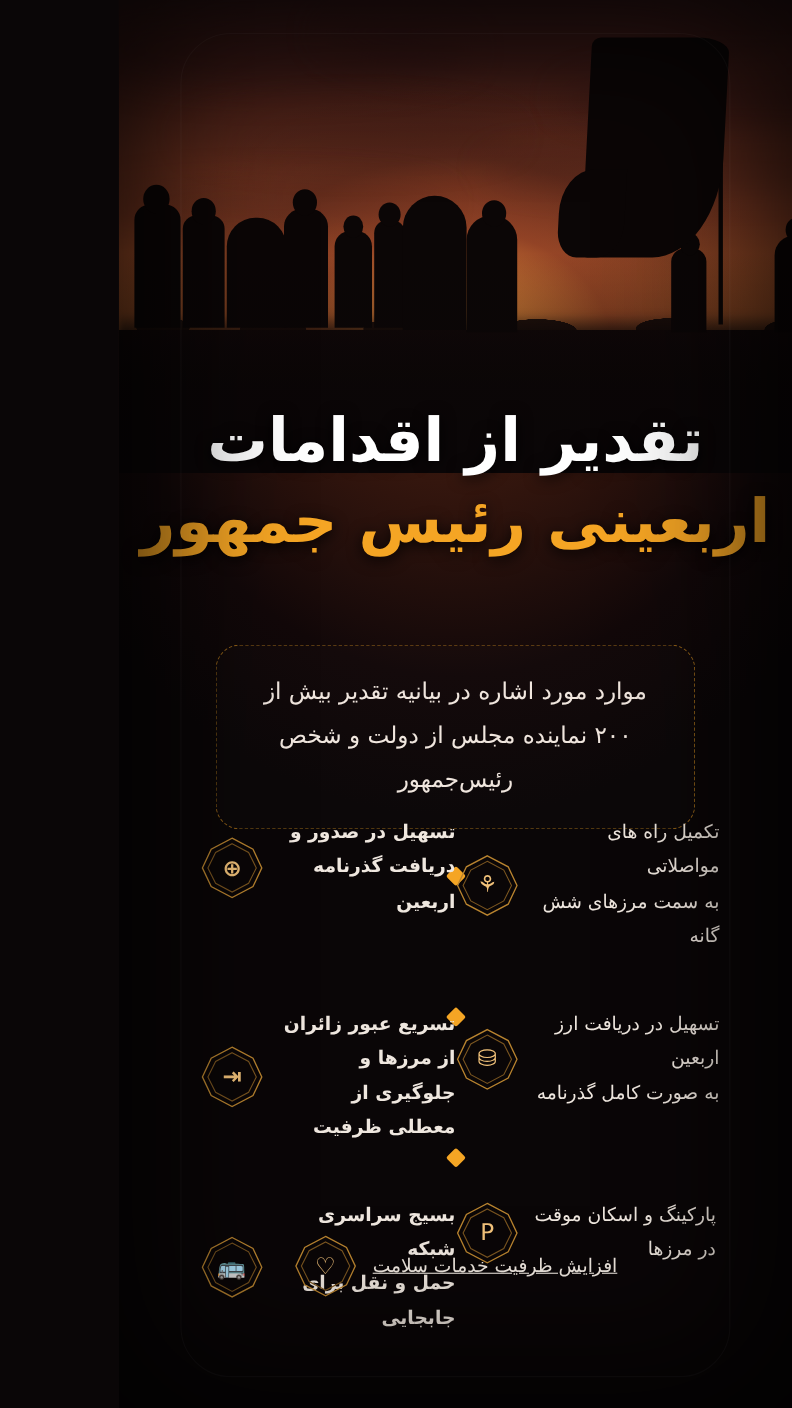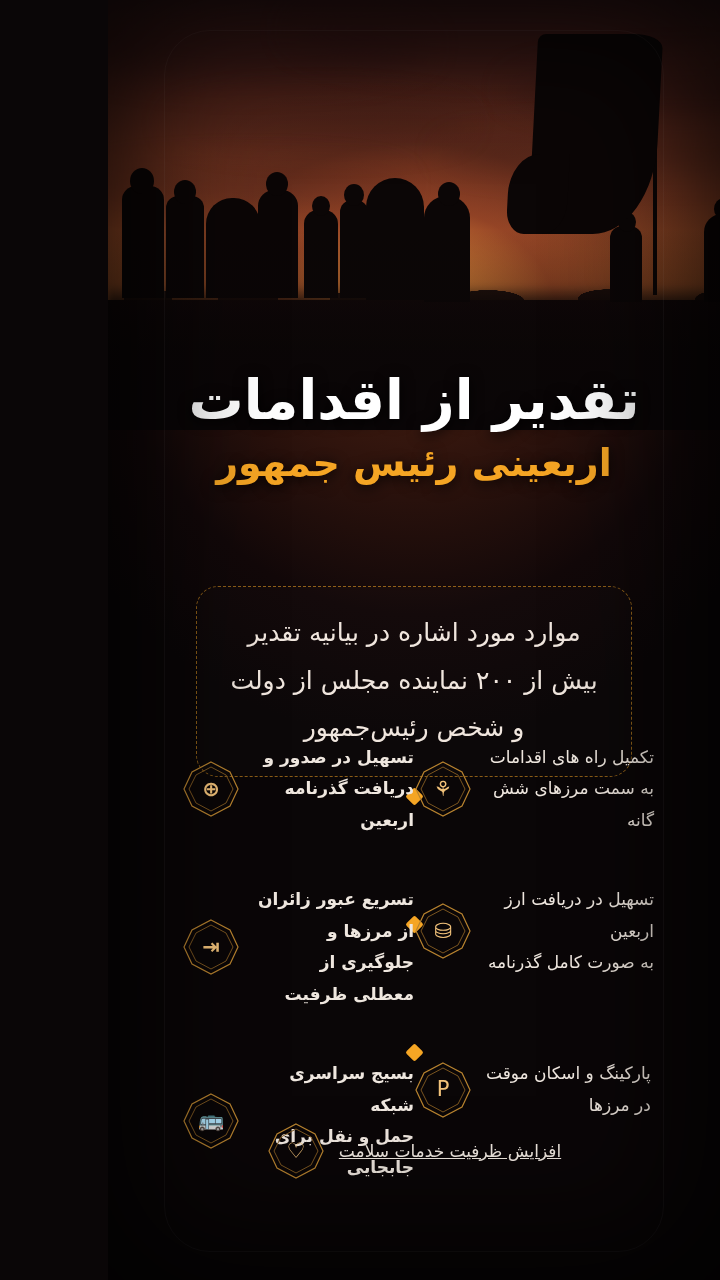--- a/index.html
+++ b/index.html
@@ -105,37 +105,37 @@
     text-align:center;
     z-index:5;
   }
   .title1{
     font-size:55px; font-weight:bold; color:#ffffff;
     letter-spacing:-1px; line-height:1.25;
     text-shadow:0 2px 14px rgba(0,0,0,.9);
   }
   .title2{
     margin-top:4px;
-    font-size:38px; font-weight:bold; color:#f5a524;
+    font-size:55px; font-weight:bold; color:#f5a524;
     line-height:1.3;
     text-shadow:0 2px 14px rgba(0,0,0,.9);
   }
   
   .sub-box{
     position:absolute; left:88px; right:88px; top:586px;
     border:1px dashed rgba(245,165,36,.55);
     border-radius:22px;
     padding:22px 26px 24px;
     text-align:center;
     z-index:5;
     background:rgba(255,255,255,.012);
   }
   .sub-box p{
     color:#f0e6de;
-    font-size:25px;
+    font-size:21px;
     line-height:1.9;
     letter-spacing:.5px;
   }
   
   .items{
     position:absolute; left:60px; right:60px; top:742px;
     z-index:5;
   }
   .row{
     display:flex;
@@ -247,21 +247,21 @@
   </div>
 
   <div class="sub-box">
     <p>موارد مورد اشاره در بیانیه تقدیر بیش از ۲۰۰ نماینده مجلس از دولت و شخص رئیس‌جمهور</p>
   </div>
 
   <div class="items">
 
     <div class="row">
       <div class="cell right">
-        <span class="txt">تکمیل راه های اقدامات
+        <span class="txt">تکمیل راه های مواصلاتی
 به سمت مرزهای شش گانه</span>
         <span class="badge">
           <svg viewBox="0 0 58 58" width="58" height="58" aria-hidden="true">
             <polygon points="29,2 48,12 56,29 48,46 29,56 10,46 2,29 10,12" fill="none" stroke="#b8832f" stroke-width="1.2"></polygon>
             <polygon points="29,7 44,15 51,29 44,43 29,51 14,43 7,29 14,15" fill="none" stroke="#7a5520" stroke-width="1"></polygon>
           </svg>
           <span class="glyph">⚘</span>
         </span>
       </div>
       <div class="cell left">

